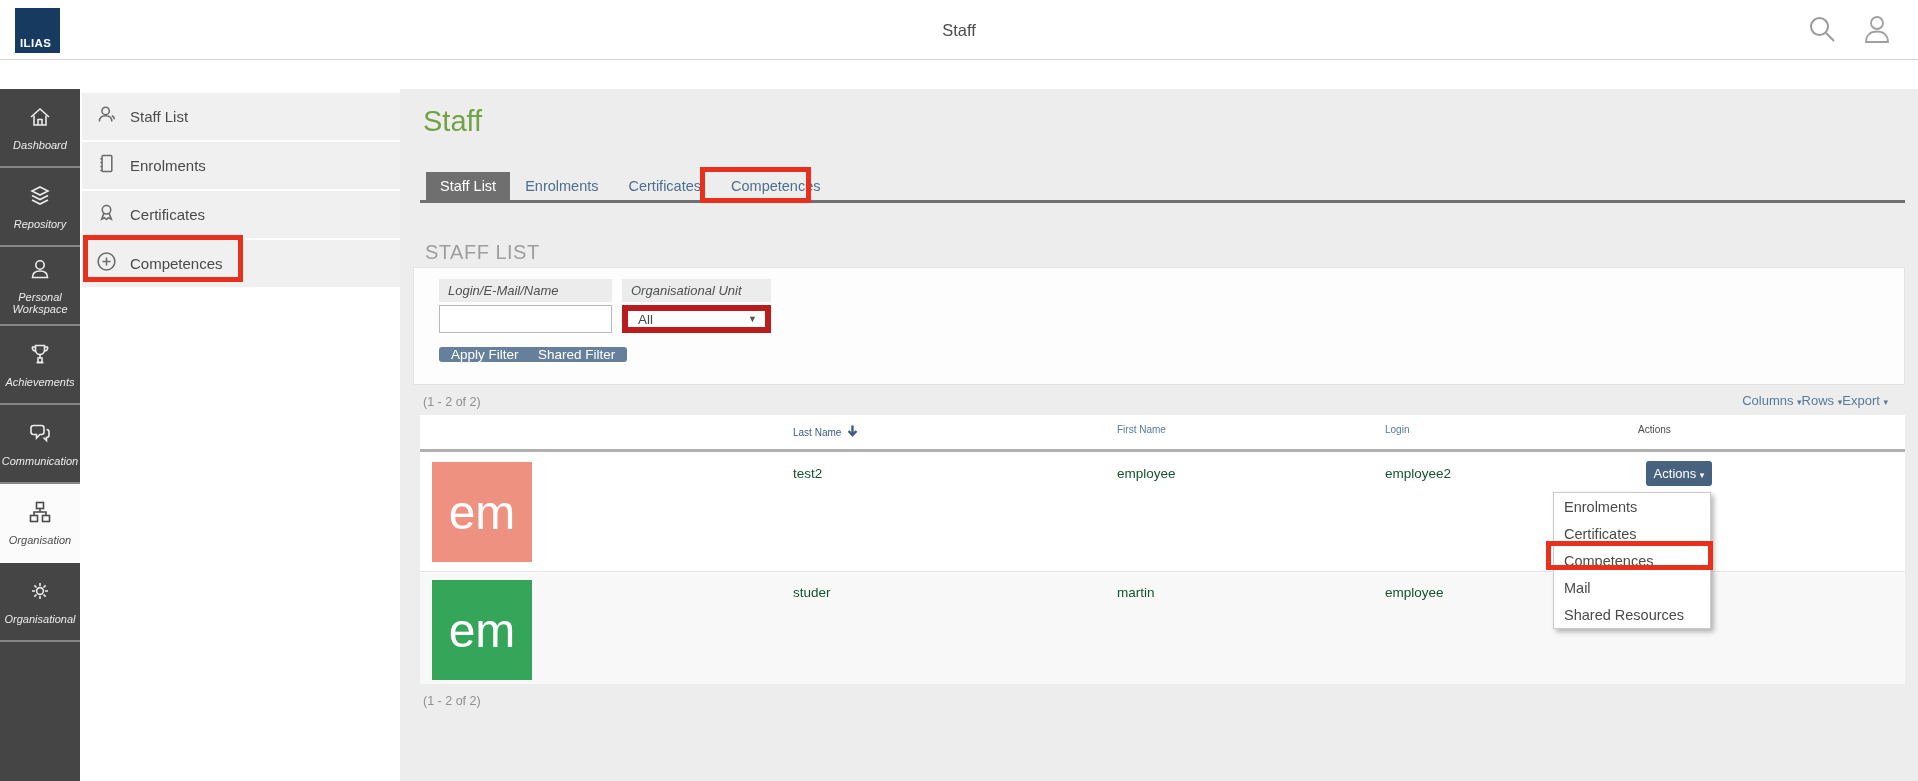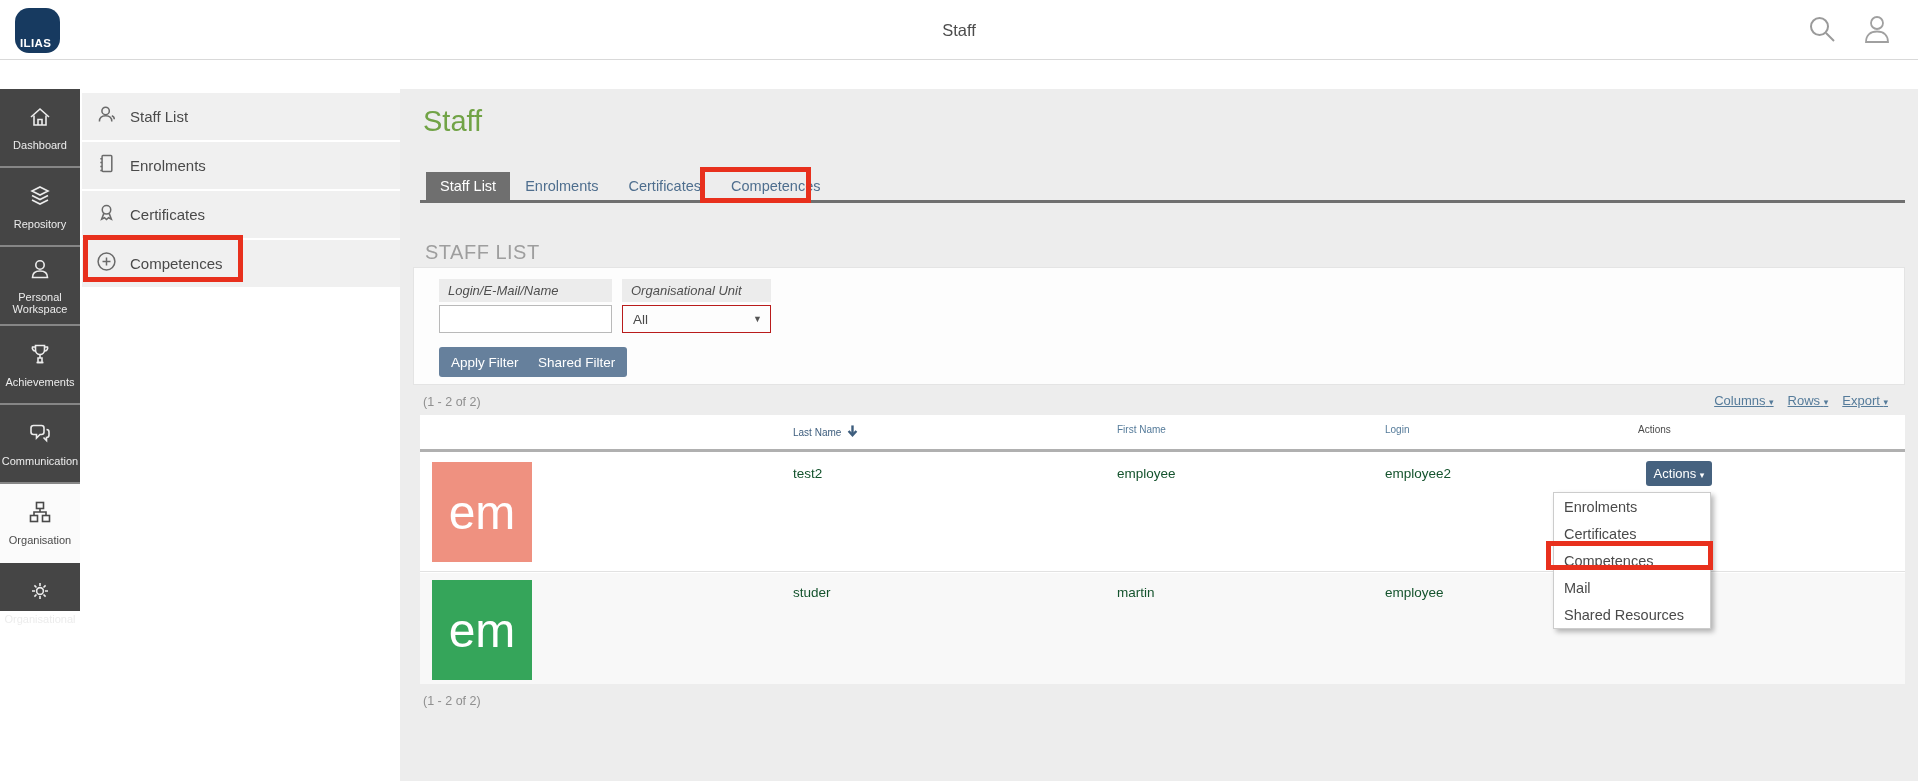--- a/index.html
+++ b/index.html
@@ -6,28 +6,28 @@
   html,body { background:#ffffff; }
   .screen {
     position:relative; width:1918px; height:781px; overflow:hidden;
     background:#ffffff; font-family:"Liberation Sans", sans-serif; color:#4a4a4a;
   }
   
   .topbar { position:absolute; left:0; top:0; width:1918px; height:60px;
     background:#ffffff; border-bottom:1px solid #d9d9d9; }
   .logo { position:absolute; left:15px; top:8px; width:45px; height:45px;
     background:#173a60; color:#ffffff; font-size:11.5px; font-weight:bold;
-    letter-spacing:.4px; display:flex; align-items:flex-end; padding:4px 5px;border-radius:14px; }
+    letter-spacing:.4px; display:flex; align-items:flex-end; padding:4px 5px; }
   .topbar-title { position:absolute; left:0; right:0; top:21px; text-align:center;
     font-size:16.5px; color:#4c4c4c; }
   .topbar-icons { position:absolute; right:24px; top:13px; display:flex; gap:22px; }
   .topbar-icons svg { display:block; }
   
-  .mainbar { position:absolute; left:0; top:89px; width:80px; height:522px;
-    background:#454545; display:flex; flex-direction:column; }
+  .mainbar { position:absolute; left:0; top:89px; width:80px; height:692px;
+    background:#454545; display:flex; flex-direction:column;font-style:italic; }
   .mainbar-item { height:79px; flex:0 0 79px; display:flex; flex-direction:column;
     align-items:center; justify-content:center; gap:5px; color:#ececec;
     border-bottom:2px solid rgba(255,255,255,.35); cursor:pointer; text-align:center; }
   .mainbar-item .mb-label { font-size:11px; line-height:12px; padding:0 2px; }
   .mainbar-item svg { stroke:#ececec; }
   .mainbar-item.active { background:#fbfbfb; color:#4a4a4a; }
   .mainbar-item.active svg { stroke:#4a4a4a; }
   
   .slate { position:absolute; left:82px; top:89px; width:318px; height:692px; background:#ffffff; }
   .slate-item { position:absolute; left:0; width:318px; height:47px; background:#f0f0f0;
@@ -49,32 +49,32 @@
     background:#fdfdfd; border:1px solid #e4e4e4; }
   .filter-label { position:absolute; top:11px; height:23px; background:#ececec;
     font-size:13px; font-style:italic; color:#4f4f4f; display:flex; align-items:center;
     padding:0 9px; }
   .fl-1 { left:25px; width:173px; }
   .fl-2 { left:208px; width:149px; }
   .filter-input { position:absolute; left:25px; top:37px; width:173px; height:28px;
     border:1px solid #b9b9b9; background:#ffffff; font-size:13px; padding:0 6px;
     font-family:"Liberation Sans", sans-serif; }
   .filter-select { position:absolute; left:208px; top:37px; width:149px; height:28px;
-    border:1px solid #b91c1c; background:#fdfdfd; font-size:13.5px; color:#4a4a4a;
+    border:6px solid #b91c1c; background:#fdfdfd; font-size:13.5px; color:#4a4a4a;
     display:flex; align-items:center; padding:0 8px 0 10px; cursor:pointer; }
   .filter-select .caret { margin-left:auto; font-size:9px; color:#555; }
-  .btn { position:absolute; top:79px; height:30px; background:#66809c; color:#ffffff;
+  .btn { position:absolute; top:79px; height:15px; background:#66809c; color:#ffffff;
     font-size:13.5px; border:none; border-radius:3px; padding:0 12px; cursor:pointer;
     font-family:"Liberation Sans", sans-serif; }
   .btn-apply { left:25px; }
   .btn-reset { left:112px; }
   
   .pagination-top { position:absolute; left:23px; top:306px; font-size:12.5px; color:#8f8f8f; }
-  .view-controls { position:absolute; right:30px; top:304px; display:flex; gap:14px;
-    font-size:13px; color:#557b9a;text-decoration:underline; }
+  .view-controls { position:absolute; right:30px; top:304px; display:flex; gap:0;
+    font-size:13px; color:#557b9a; }
   .view-controls .vc { cursor:pointer; }
   .view-controls .caret { font-size:9px; }
   .staff-table { position:absolute; left:20px; top:326px; width:1485px; height:269px; background:#ffffff; }
   .thead { position:absolute; left:0; top:0; width:100%; height:37px;
     border-bottom:3px solid #b0b0b0; background:#ffffff; }
   .th { position:absolute; top:9px; font-size:10px; color:#557b9a; cursor:pointer; }
   .th-last { left:373px; color:#3d5d7d; display:flex; align-items:center; gap:5px; }
   .th-first { left:697px; }
   .th-login { left:965px; }
   .th-actions { left:1218px; color:#4a4a4a; cursor:default; }

